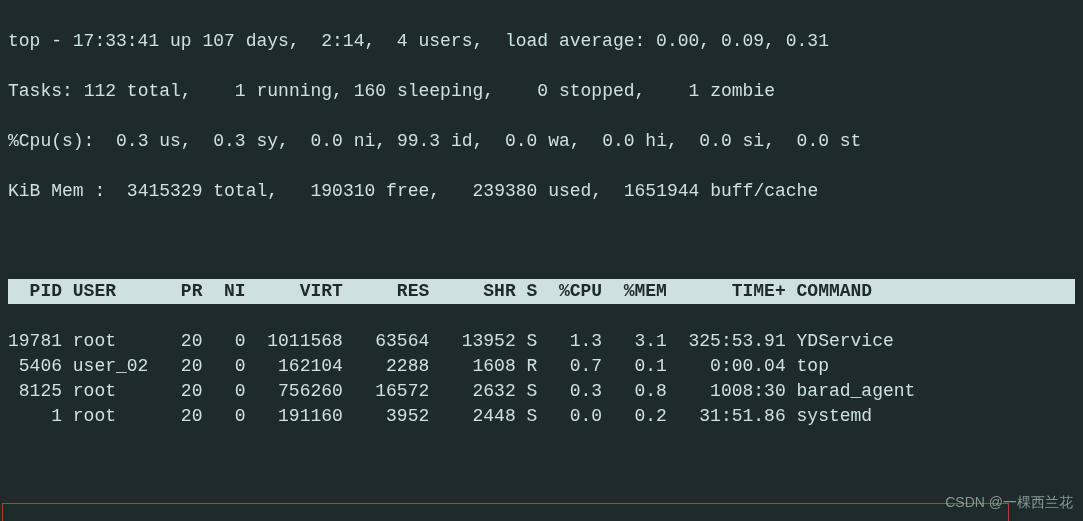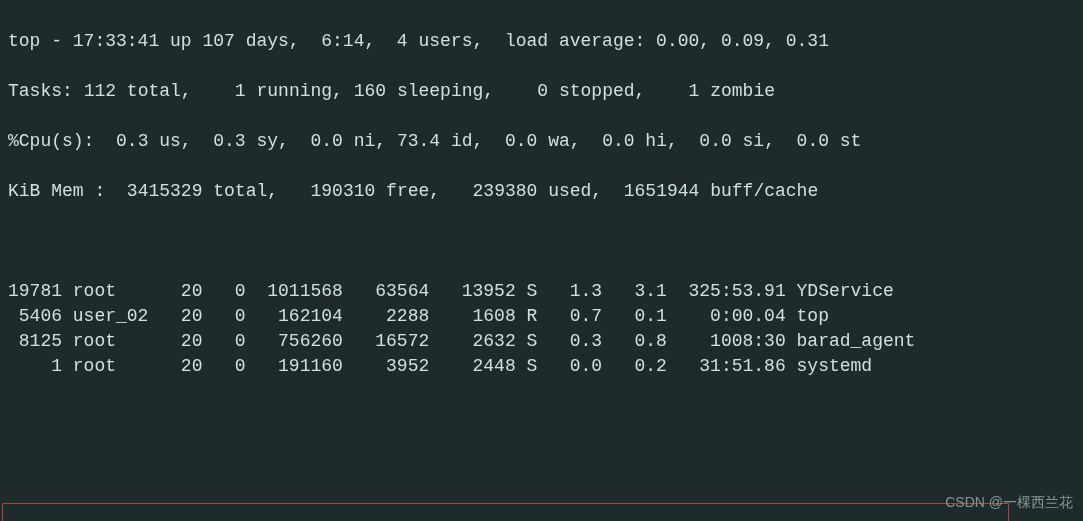--- a/index.html
+++ b/index.html
@@ -40,23 +40,24 @@
     color: #9aa8a8;
     font-family: sans-serif;
     opacity: 0.85;
     margin-top: 44px;
   }
 </style>
 </head>
 <body>
 
 <div class="term">
-<span class="row">top - 17:33:41 up 107 days,  6:14,  4 users,  load average: 0.00, 0.09, 0.31</span>
+<span class="row">top - 17:33:41 up 107 days,  2:14,  4 users,  load average: 0.00, 0.09, 0.31</span>
 <span class="row" id="tasks-line">Tasks: <span class="bold">112</span> total, <span class="bold">   1</span> running, <span class="bold">160</span> sleeping, <span class="bold">   0</span> stopped, <span class="bold">   1</span> zombie</span>
-<span class="row" id="cpu-line">%Cpu(s):  <span class="bold">0.3</span> us,  <span class="bold">0.3</span> sy,  <span class="bold">0.0</span> ni, <span class="bold">73.4</span> id,  <span class="bold">0.0</span> wa,  <span class="bold">0.0</span> hi,  <span class="bold">0.0</span> si,  <span class="bold">0.0</span> st</span>
+<span class="row" id="cpu-line">%Cpu(s):  <span class="bold">0.3</span> us,  <span class="bold">0.3</span> sy,  <span class="bold">0.0</span> ni, <span class="bold">99.3</span> id,  <span class="bold">0.0</span> wa,  <span class="bold">0.0</span> hi,  <span class="bold">0.0</span> si,  <span class="bold">0.0</span> st</span>
 <span class="row" id="mem-line">KiB Mem :  <span class="bold">3415329</span> total, <span class="bold">  190310</span> free, <span class="bold">  239380</span> used, <span class="bold"> 1651944</span> buff/cache</span>
 <span class="row"> </span>
+<span class="header-row" id="header-line">  PID USER      PR  NI     VIRT     RES     SHR S  %CPU  %MEM      TIME+ COMMAND                              </span>
 <span id="rows-container"><span class="row" id="row-0">19781 root      20   0  1011568   63564   13952 S   1.3   3.1  325:53.91 YDService</span><span class="row bold" id="row-1"> 5406 user_02   20   0   162104    2288    1608 R   0.7   0.1    0:00.04 top</span><span class="row" id="row-2"> 8125 root      20   0   756260   16572    2632 S   0.3   0.8    1008:30 barad_agent</span><span class="row" id="row-3">    1 root      20   0   191160    3952    2448 S   0.0   0.2   31:51.86 systemd</span></span>
 </div>
 
 <div class="highlight-box" id="highlight-box" style="left: 2px; top: 503px; width: 1005px; height: 26px;"></div>
 
 <div class="watermark">CSDN @一棵西兰花</div>
 
 </body></html>

